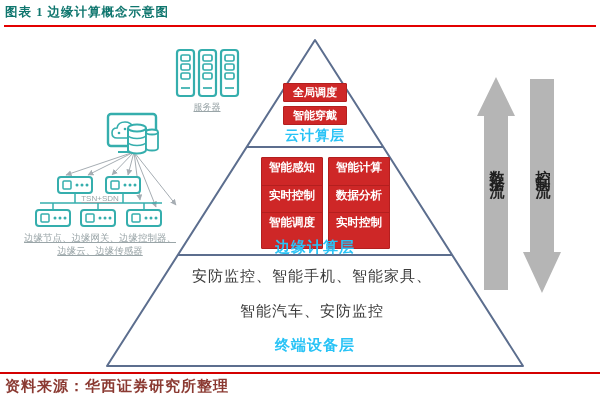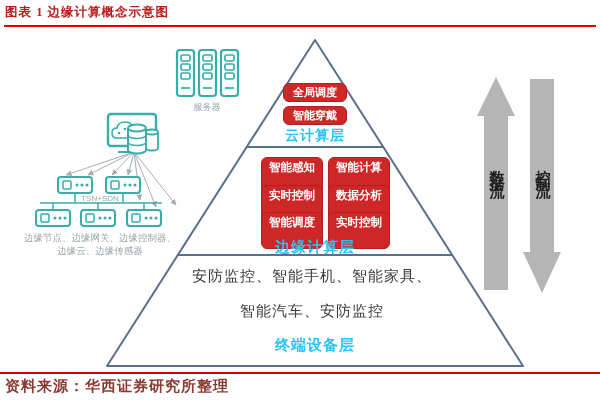--- a/index.html
+++ b/index.html
@@ -7,48 +7,48 @@
   .page {
     position: relative;
     width: 600px; height: 400px;
     background: #fff;
     font-family: "Liberation Sans", sans-serif;
     overflow: hidden;
   }
   .fig-title {
     position: absolute; left: 5px; top: 4px;
     font-family: "Liberation Serif", serif;
-    font-weight: bold; font-size: 12.5px; color: #b91c1c;
+    font-weight: bold; font-size: 12.5px; color: #0f766e;
     letter-spacing: 1px;
   }
   .title-rule {
     position: absolute; left: 4px; right: 4px; top: 25px;
     height: 2px; background: #e30000;
   }
   .footer-rule {
     position: absolute; left: 0px; right: 0px; top: 372px;
     height: 2px; background: #d40000;
   }
   .fig-source {
     position: absolute; left: 5px; top: 377px;
     font-family: "Liberation Serif", serif;
     font-weight: bold; font-size: 15px; color: #8b3a32;
     letter-spacing: 1px;
   }
   svg.diagram { position: absolute; left: 0; top: 0; }
 
-  .lbl { position: absolute; text-align: center; }
+  .lbl { position: absolute; text-align: center; text-decoration: underline; }
   .gray-small { color: #9aa5a8; font-size: 9px; }
   .dev-label { color: #9aa5a8; font-size: 9.5px; line-height: 12.5px; }
 
   .red-btn {
     position: absolute;
     background: #ce2727;
     border: 1px solid #b31f1f;
-    border-radius: 6px;
+    border-radius: 1px;
     color: #fff; font-weight: bold;
     text-align: center;
   }
   .cloud-btn { width: 64px; height: 19px; font-size: 11px; line-height: 17px; }
   .edge-btn  { width: 62px; height: 37px; font-size: 11.5px; line-height: 19px; margin-left: 8px; }
 
   .layer-label {
     position: absolute;
     color: #29c3f6; font-weight: bold; font-size: 15px;
     text-align: center; letter-spacing: 1px;

